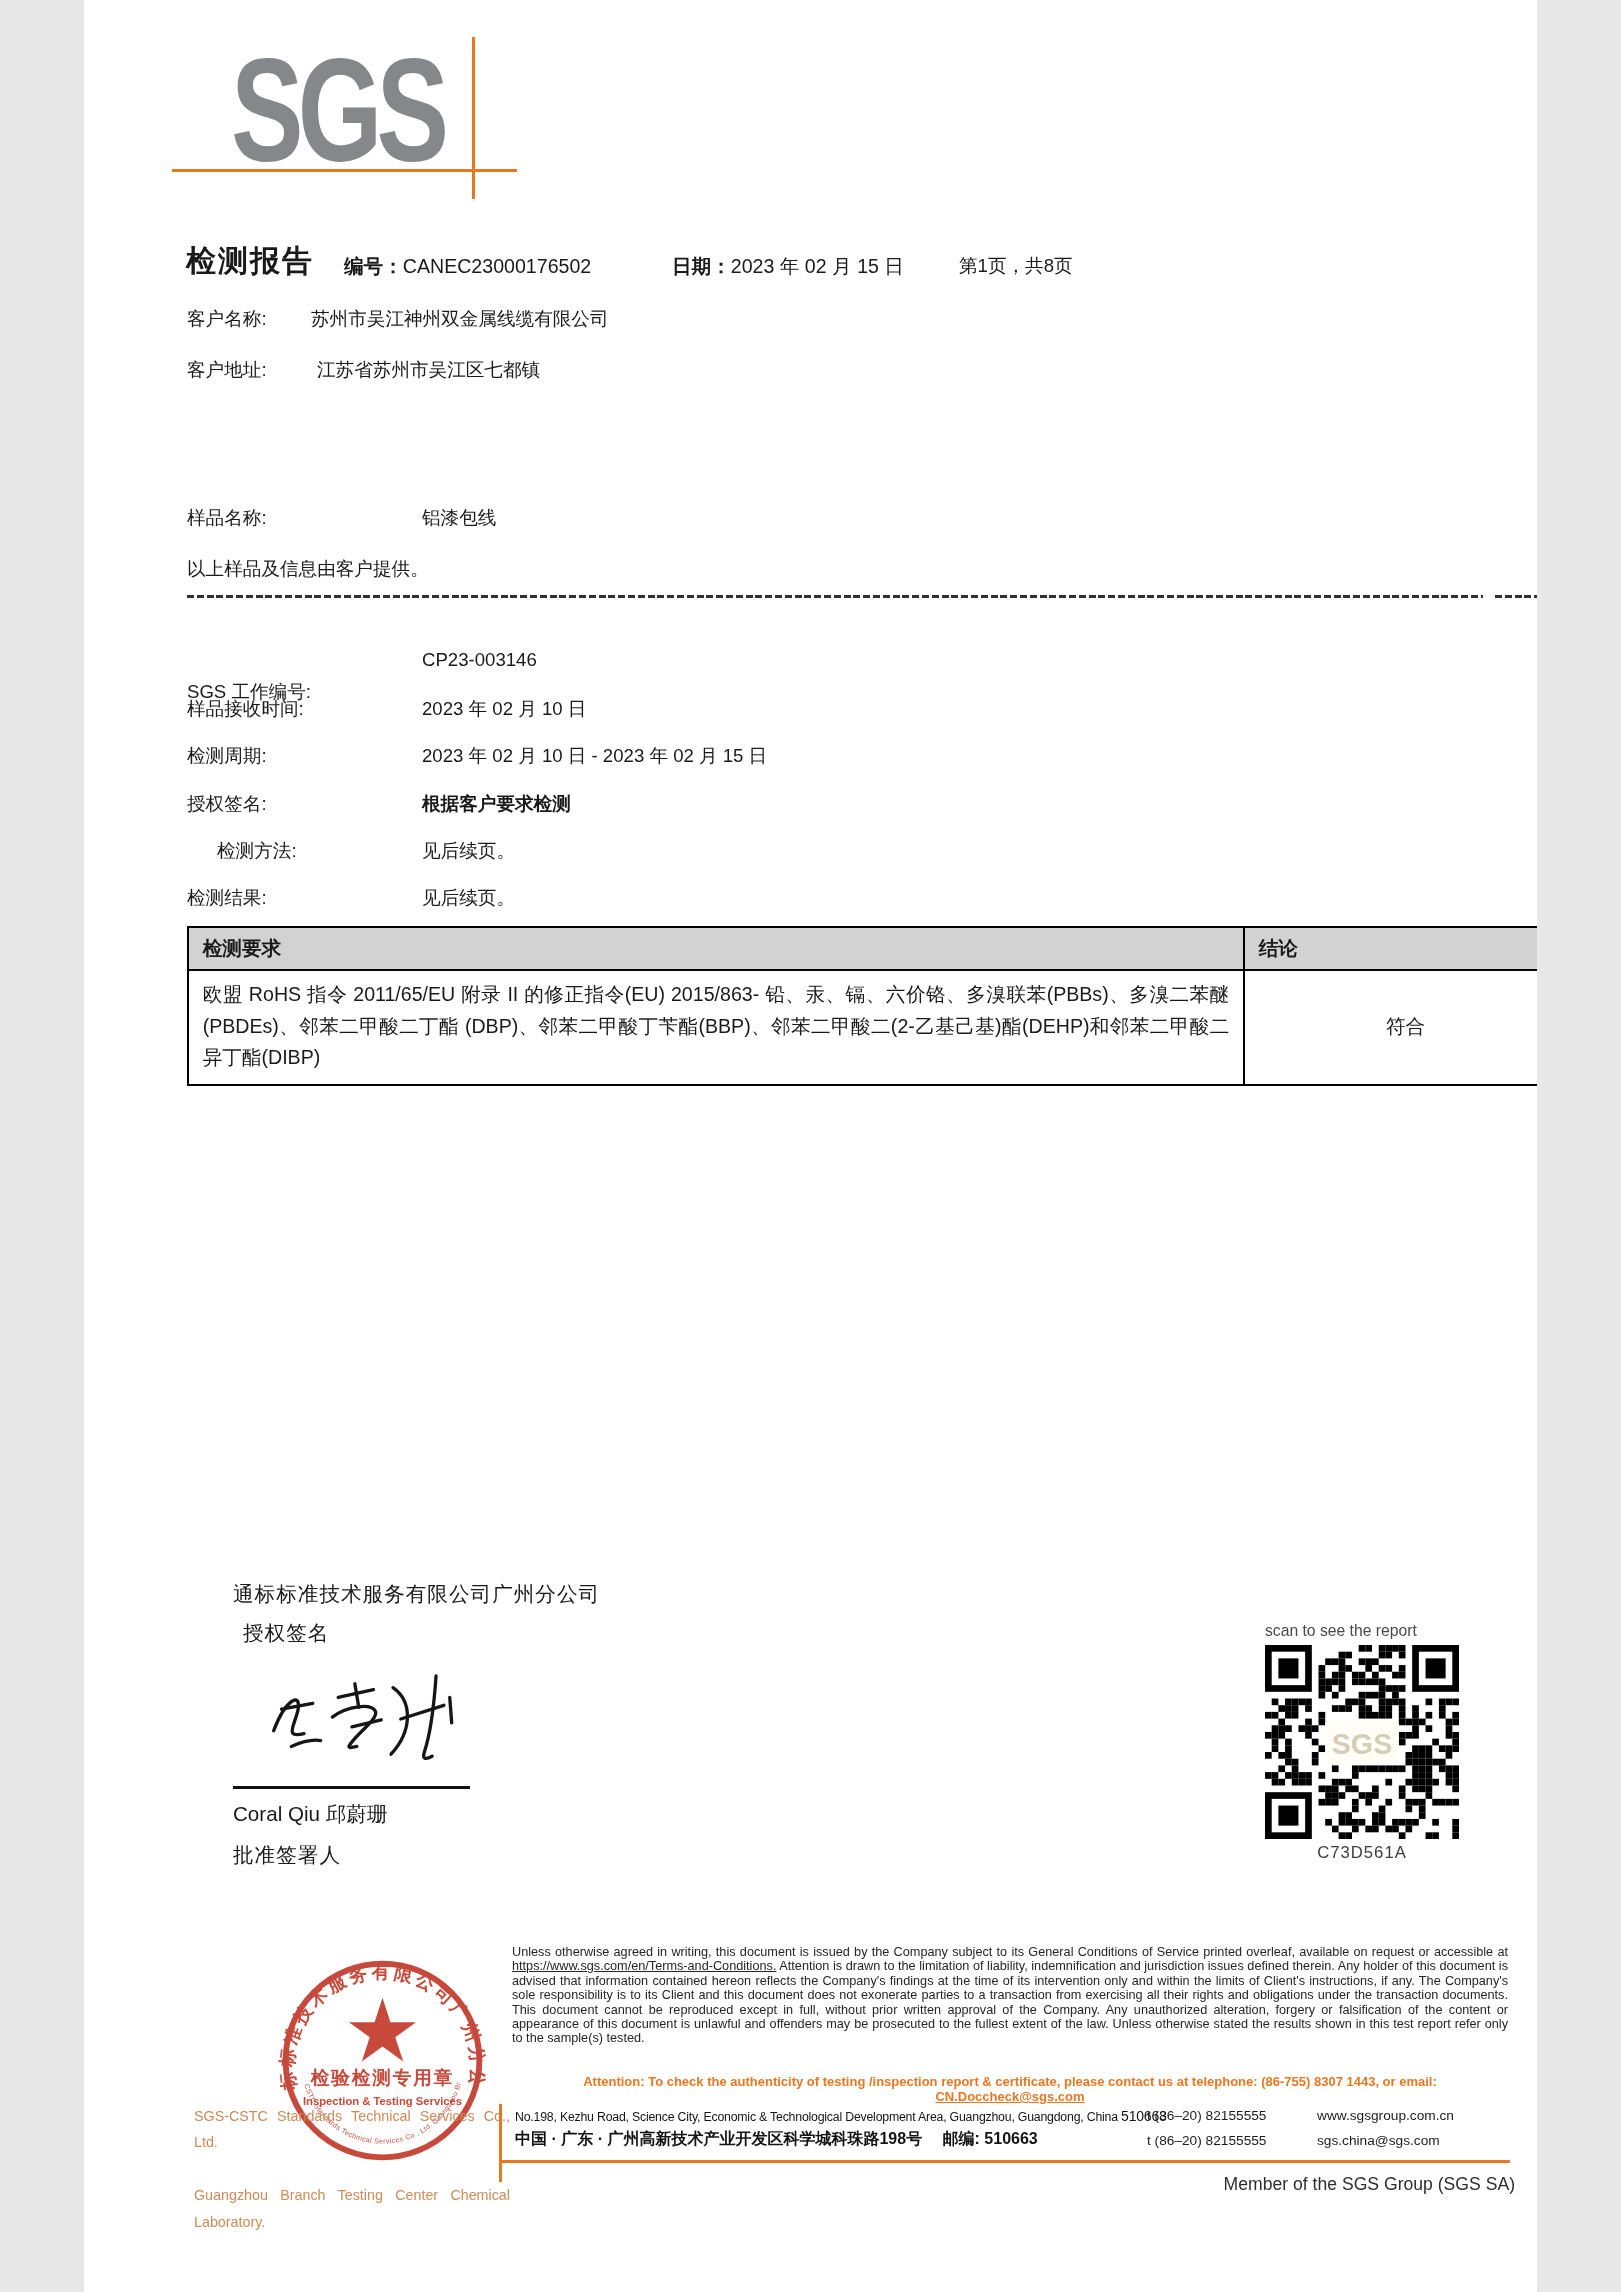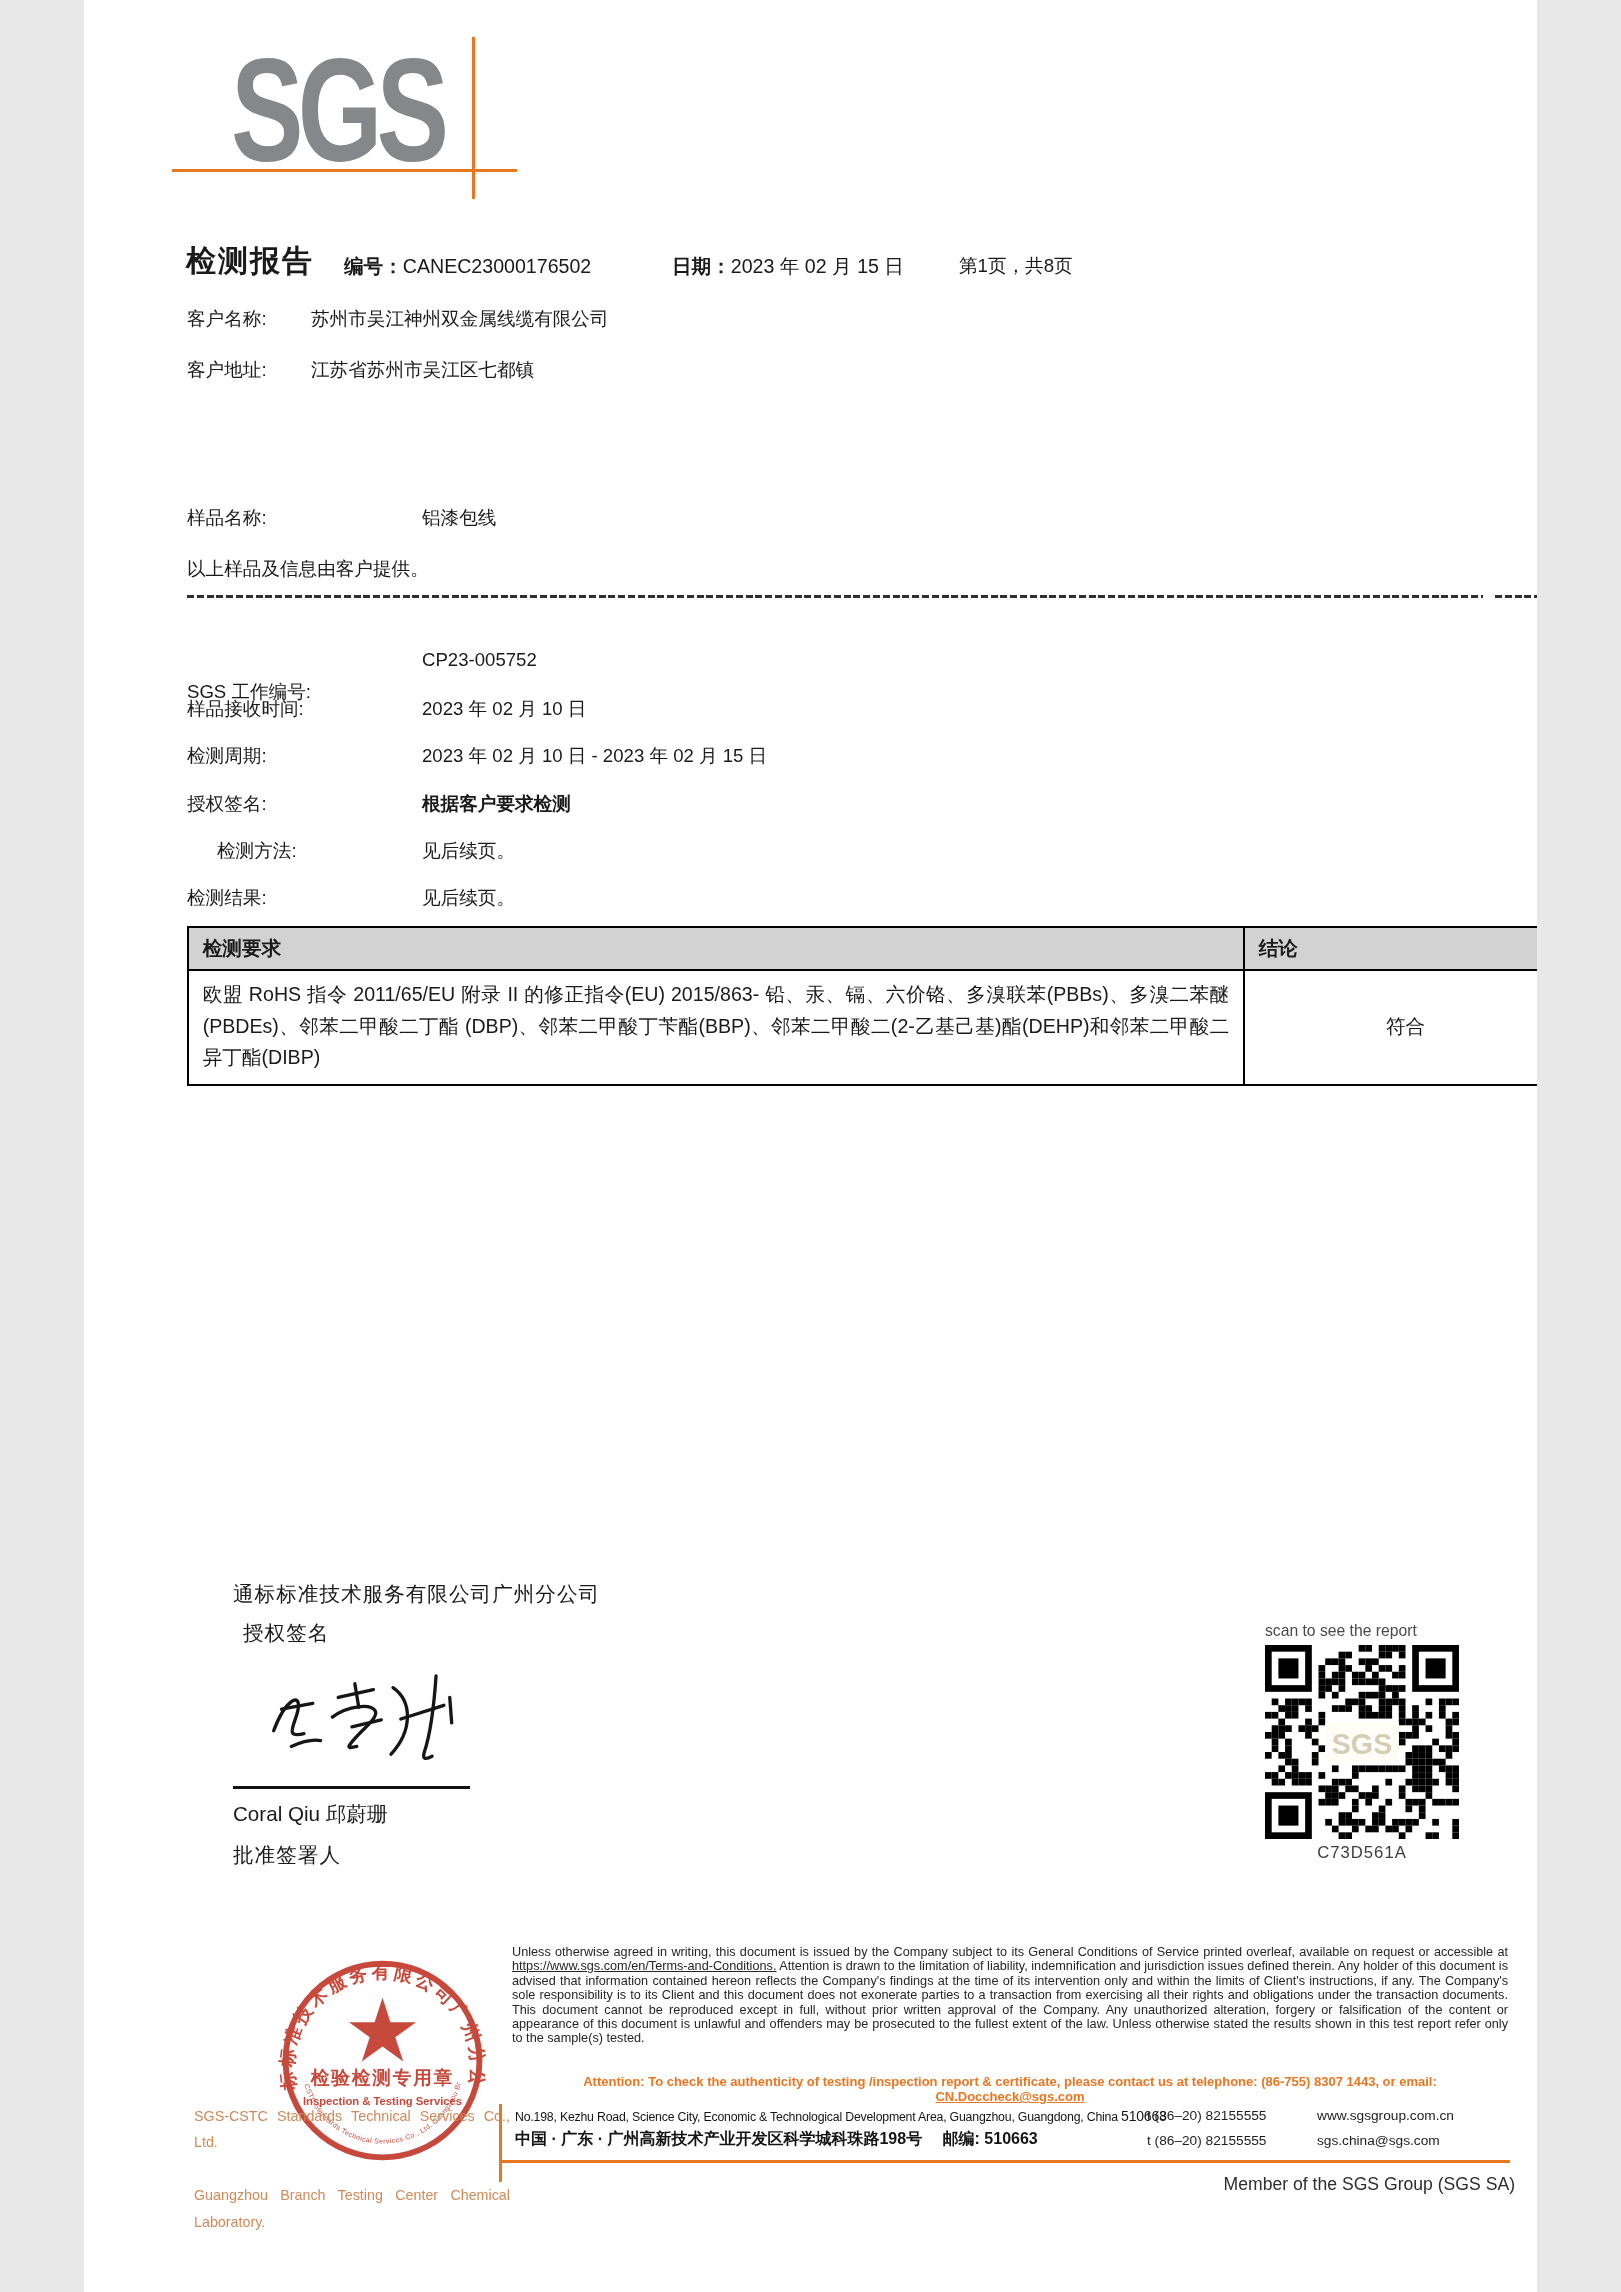--- a/index.html
+++ b/index.html
@@ -96,32 +96,32 @@
     <b>编号：</b><span>CANEC23000176502</span>
   </div>
   <div class="abs meta date-group">
     <b>日期：</b><span>2023 年 02 月 15 日</span>
   </div>
   <div class="abs page-info">第1页，共8页</div>
 
   <div class="abs row-label" style="left:103px; top:306px;">客户名称:</div>
   <div class="abs row-value" style="left:227px; top:306px;">苏州市吴江神州双金属线缆有限公司</div>
   <div class="abs row-label" style="left:103px; top:357px;">客户地址:</div>
-  <div class="abs row-value" style="left:227px; top:357px;">江苏省苏州市吴江区七都镇</div>
+  <div class="abs row-value" style="left:233px; top:357px;">江苏省苏州市吴江区七都镇</div>
 
   <div class="abs row-label" style="left:103px; top:505px;">样品名称:</div>
   <div class="abs row-value" style="left:338px; top:505px;">铝漆包线</div>
   <div class="abs row-value" style="left:103px; top:556px;">以上样品及信息由客户提供。</div>
 
   <div class="abs dash dash1"></div>
   <div class="abs dash dash2"></div>
 
   <div>
     <div class="abs row-label" style="left:103px; top:679px;">SGS 工作编号:</div>
-    <div class="abs row-value" style="left:338px; top:649px;">CP23-005752</div>
+    <div class="abs row-value" style="left:338px; top:649px;">CP23-003146</div>
     <div class="abs row-label" style="left:103px; top:696px;">样品接收时间:</div>
     <div class="abs row-value" style="left:338px; top:696px;">2023 年 02 月 10 日</div>
     <div class="abs row-label" style="left:103px; top:743px;">检测周期:</div>
     <div class="abs row-value" style="left:338px; top:743px;">2023 年 02 月 10 日 - 2023 年 02 月 15 日</div>
     <div class="abs row-label" style="left:103px; top:791px;">授权签名:</div>
     <div class="abs row-value" style="left:338px; top:791px;font-weight:bold;">根据客户要求检测</div>
     <div class="abs row-label" style="left:103px; top:838px;margin-left:30px;">检测方法:</div>
     <div class="abs row-value" style="left:338px; top:838px;">见后续页。</div>
     <div class="abs row-label" style="left:103px; top:885px;">检测结果:</div>
     <div class="abs row-value" style="left:338px; top:885px;">见后续页。</div>

